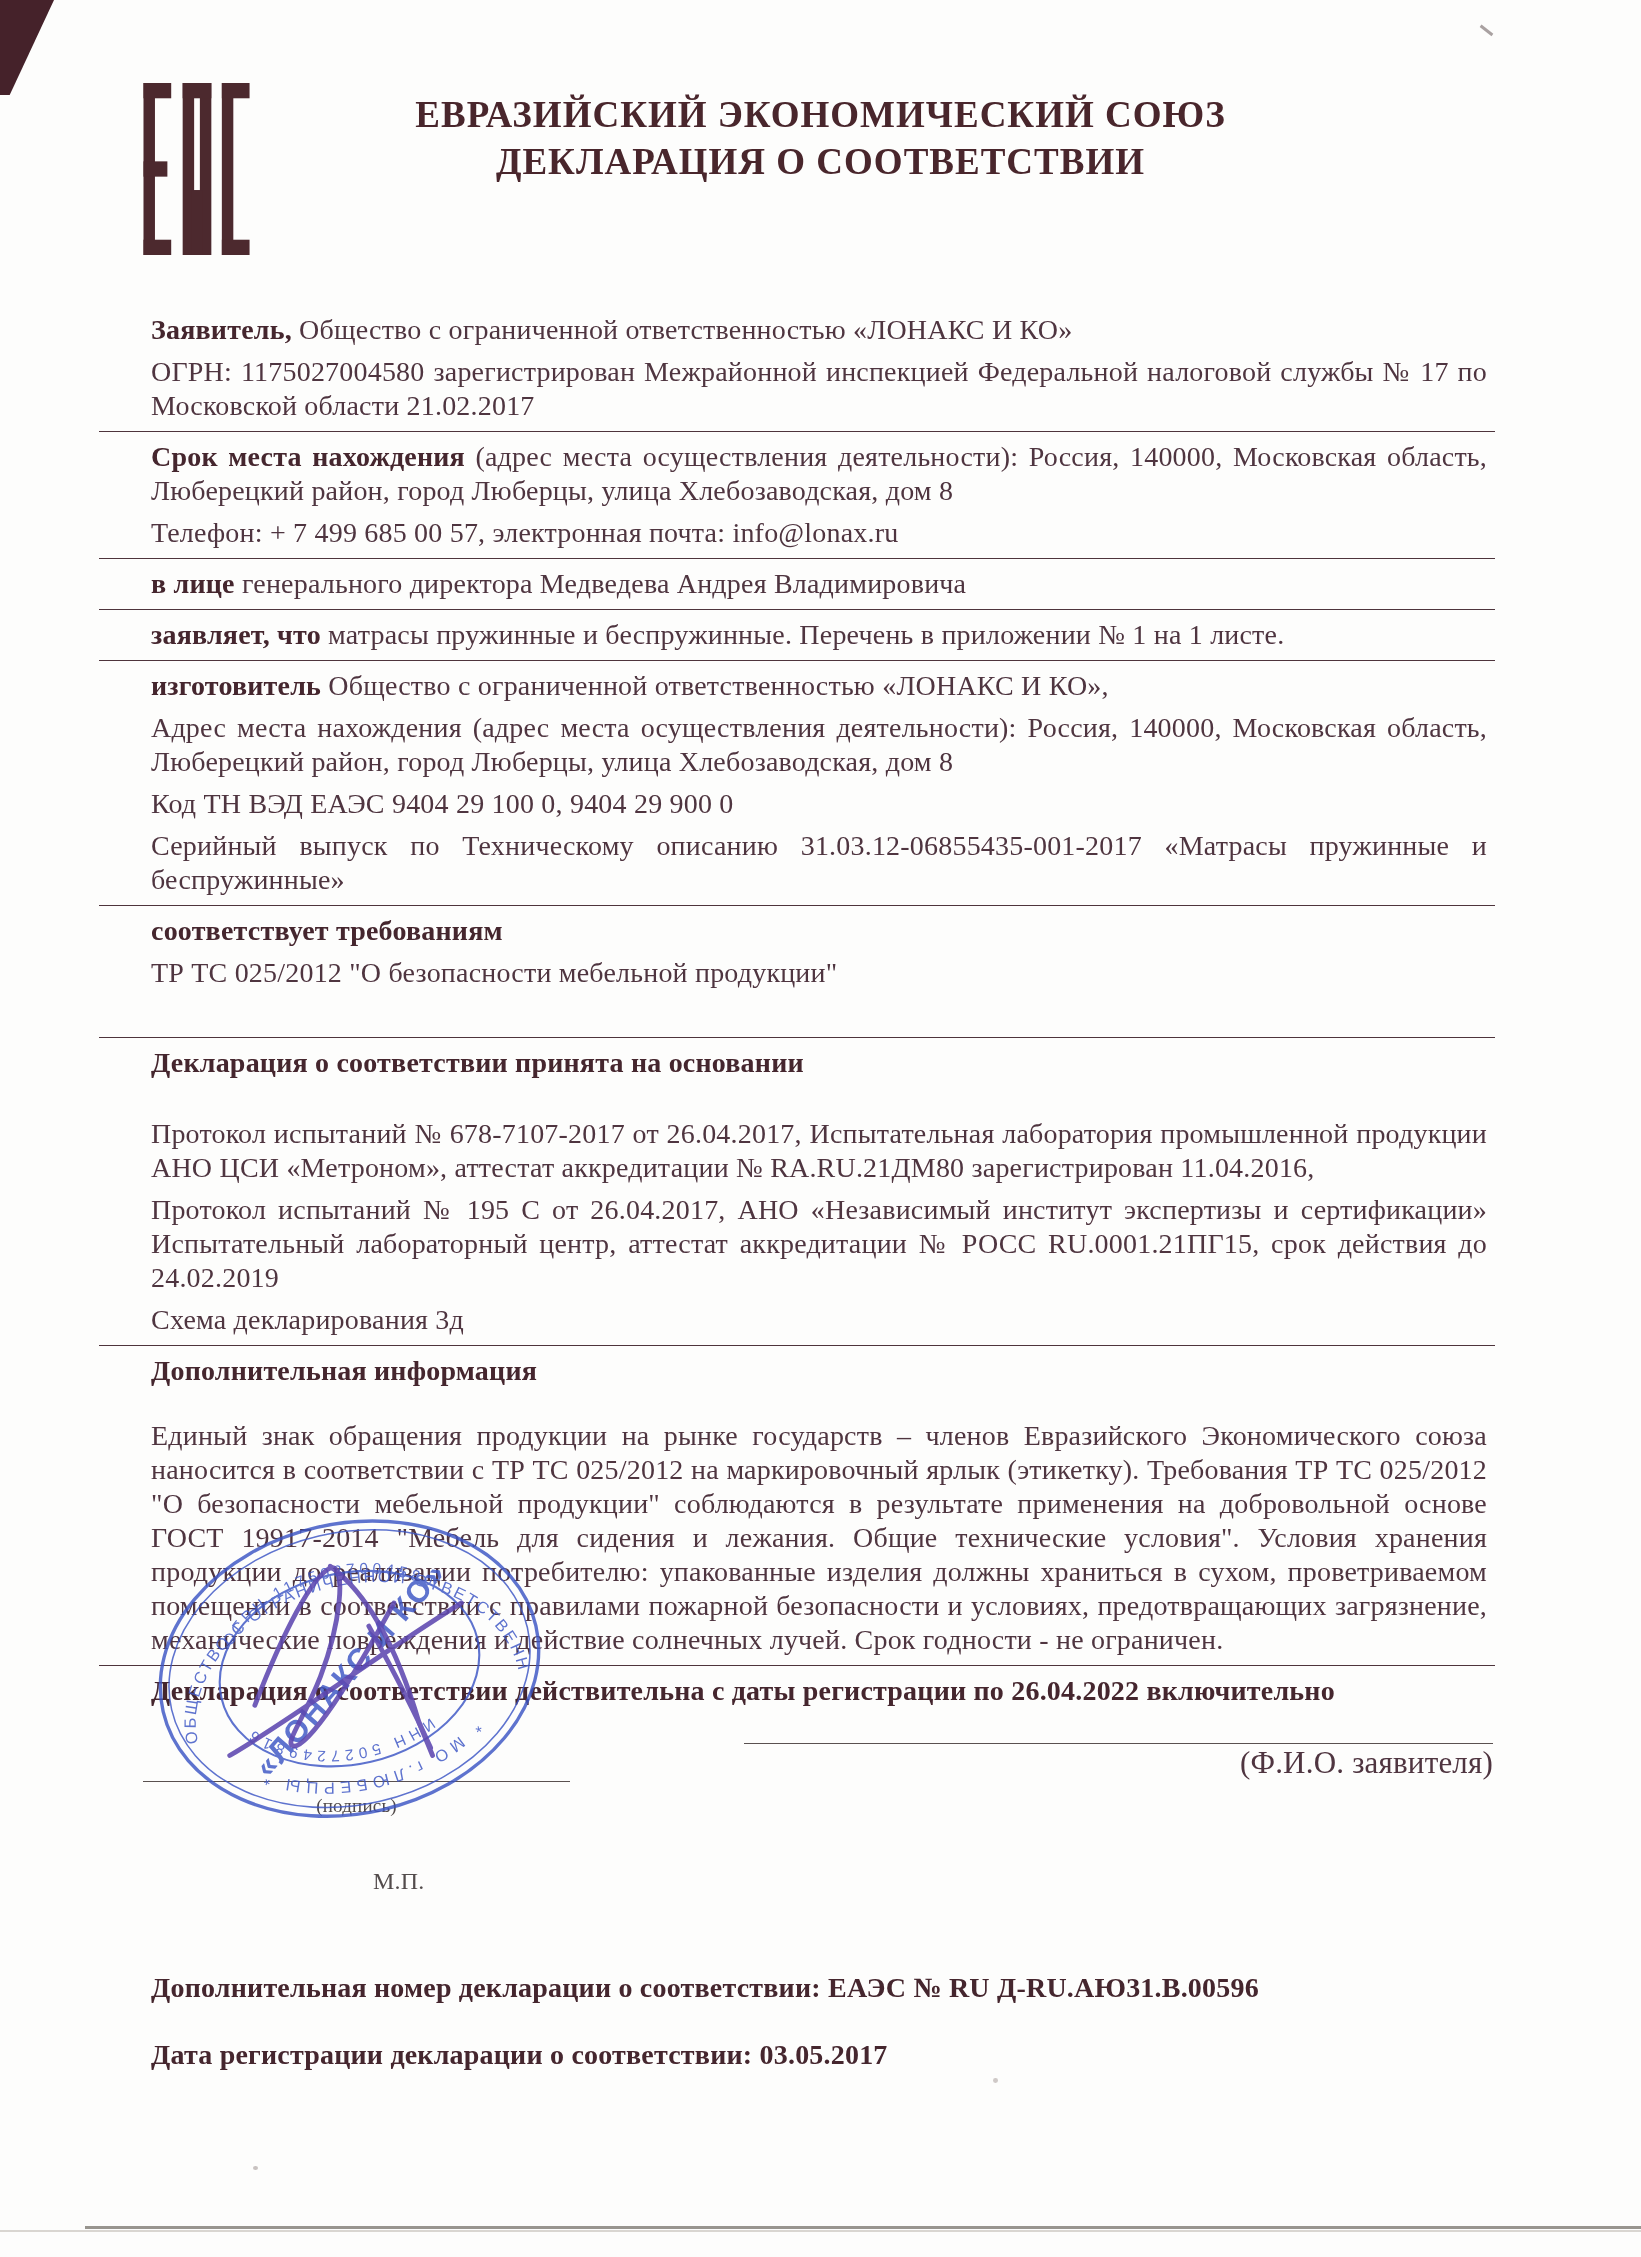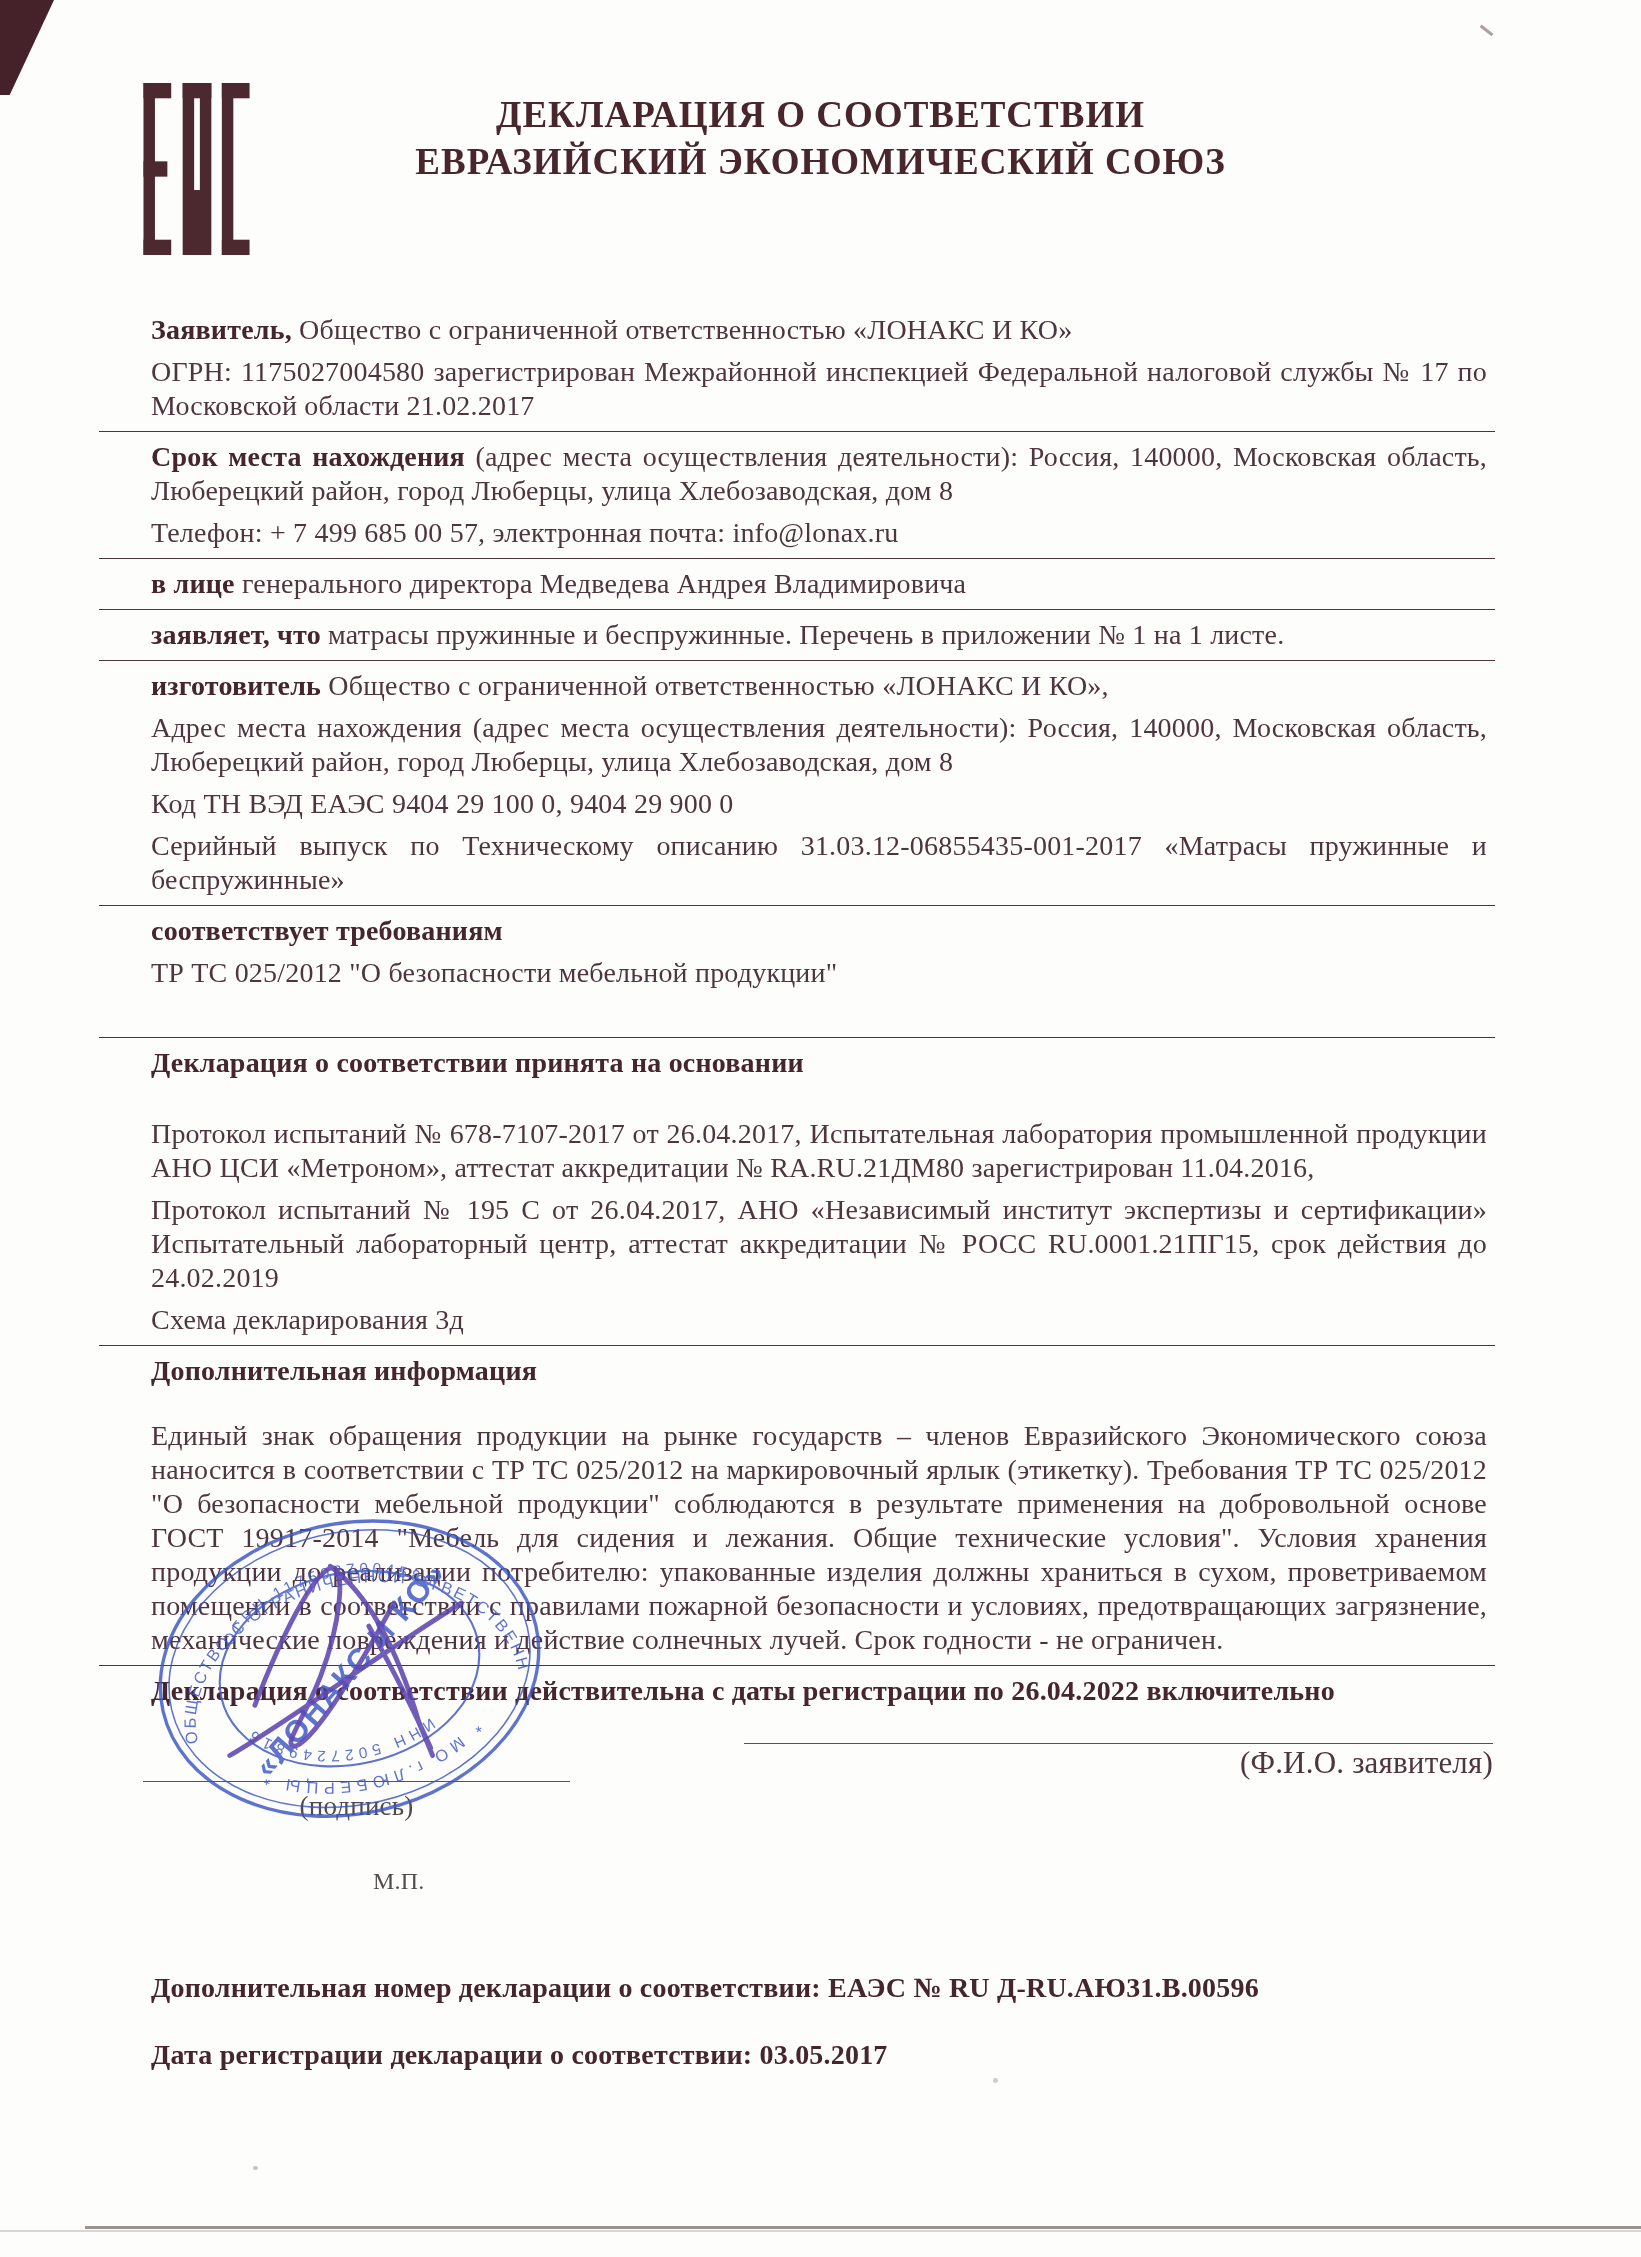--- a/index.html
+++ b/index.html
@@ -44,21 +44,21 @@
   .rule{border-top:1.9px solid #4e343c;margin:3.9px 0 3.9px -44px;width:1396px;height:0;}
   .gap-s{height:15.4px;}
   .gap-m{height:21px;}
   .gap-l{height:35px;}
 
   .validity{font-weight:bold;color:#45262e;}
 
   
   .sig-row{position:relative;height:198px;margin-top:21px;}
   .sig-line-left{position:absolute;left:0;top:52px;width:427px;border-top:1.9px solid #5a5150;}
-  .sig-caption-left{position:absolute;left:0;top:60px;width:427px;text-align:center;font-size:27px;color:#514a4a;}
+  .sig-caption-left{position:absolute;left:0;top:60px;width:427px;text-align:center;font-size:19px;color:#514a4a;}
   .sig-mp{position:absolute;left:230px;top:135px;font-size:24px;color:#534c4c;}
   .sig-right{position:absolute;left:601px;top:0;width:749px;text-align:center;}
   .sig-name{font-size:28px;}
   .sig-line-right{border-top:1.9px solid #5a5150;margin-top:13.5px;}
   .sig-caption-right{font-size:31px;margin-top:2px;text-align:right;}
 
   .reg-block{margin-top:44px;font-weight:bold;color:#45262e;}
   .reg-date{margin-top:33px;}
 
   
@@ -89,22 +89,22 @@
       <rect x="41" y="0" width="30" height="16"></rect>
       <rect x="50" y="112" width="12" height="68"></rect>
 
       <rect x="82" y="0" width="12" height="180"></rect>
       <rect x="82" y="0" width="29" height="16"></rect>
       <rect x="82" y="164" width="29" height="16"></rect>
     </g>
   </svg>
 
   <div class="title">
+    <div>ЕВРАЗИЙСКИЙ ЭКОНОМИЧЕСКИЙ СОЮЗ</div>
     <div>ДЕКЛАРАЦИЯ О СООТВЕТСТВИИ</div>
-    <div>ЕВРАЗИЙСКИЙ ЭКОНОМИЧЕСКИЙ СОЮЗ</div>
   </div>
 
   <div class="content">
 
     <p><span class="lead">Заявитель,</span><span> Общество с ограниченной ответственностью «ЛОНАКС И КО»</span></p>
     <p class="just">ОГРН: 1175027004580 зарегистрирован Межрайонной инспекцией Федеральной налоговой службы № 17 по Московской области 21.02.2017</p>
     <div class="rule"></div>
 
     <p class="just"><span class="lead">Срок места нахождения</span><span> (адрес места осуществления деятельности): Россия, 140000, Московская область, Люберецкий район, город Люберцы, улица Хлебозаводская, дом 8</span></p>
     <p>Телефон: + 7 499 685 00 57, электронная почта: info@lonax.ru</p>

